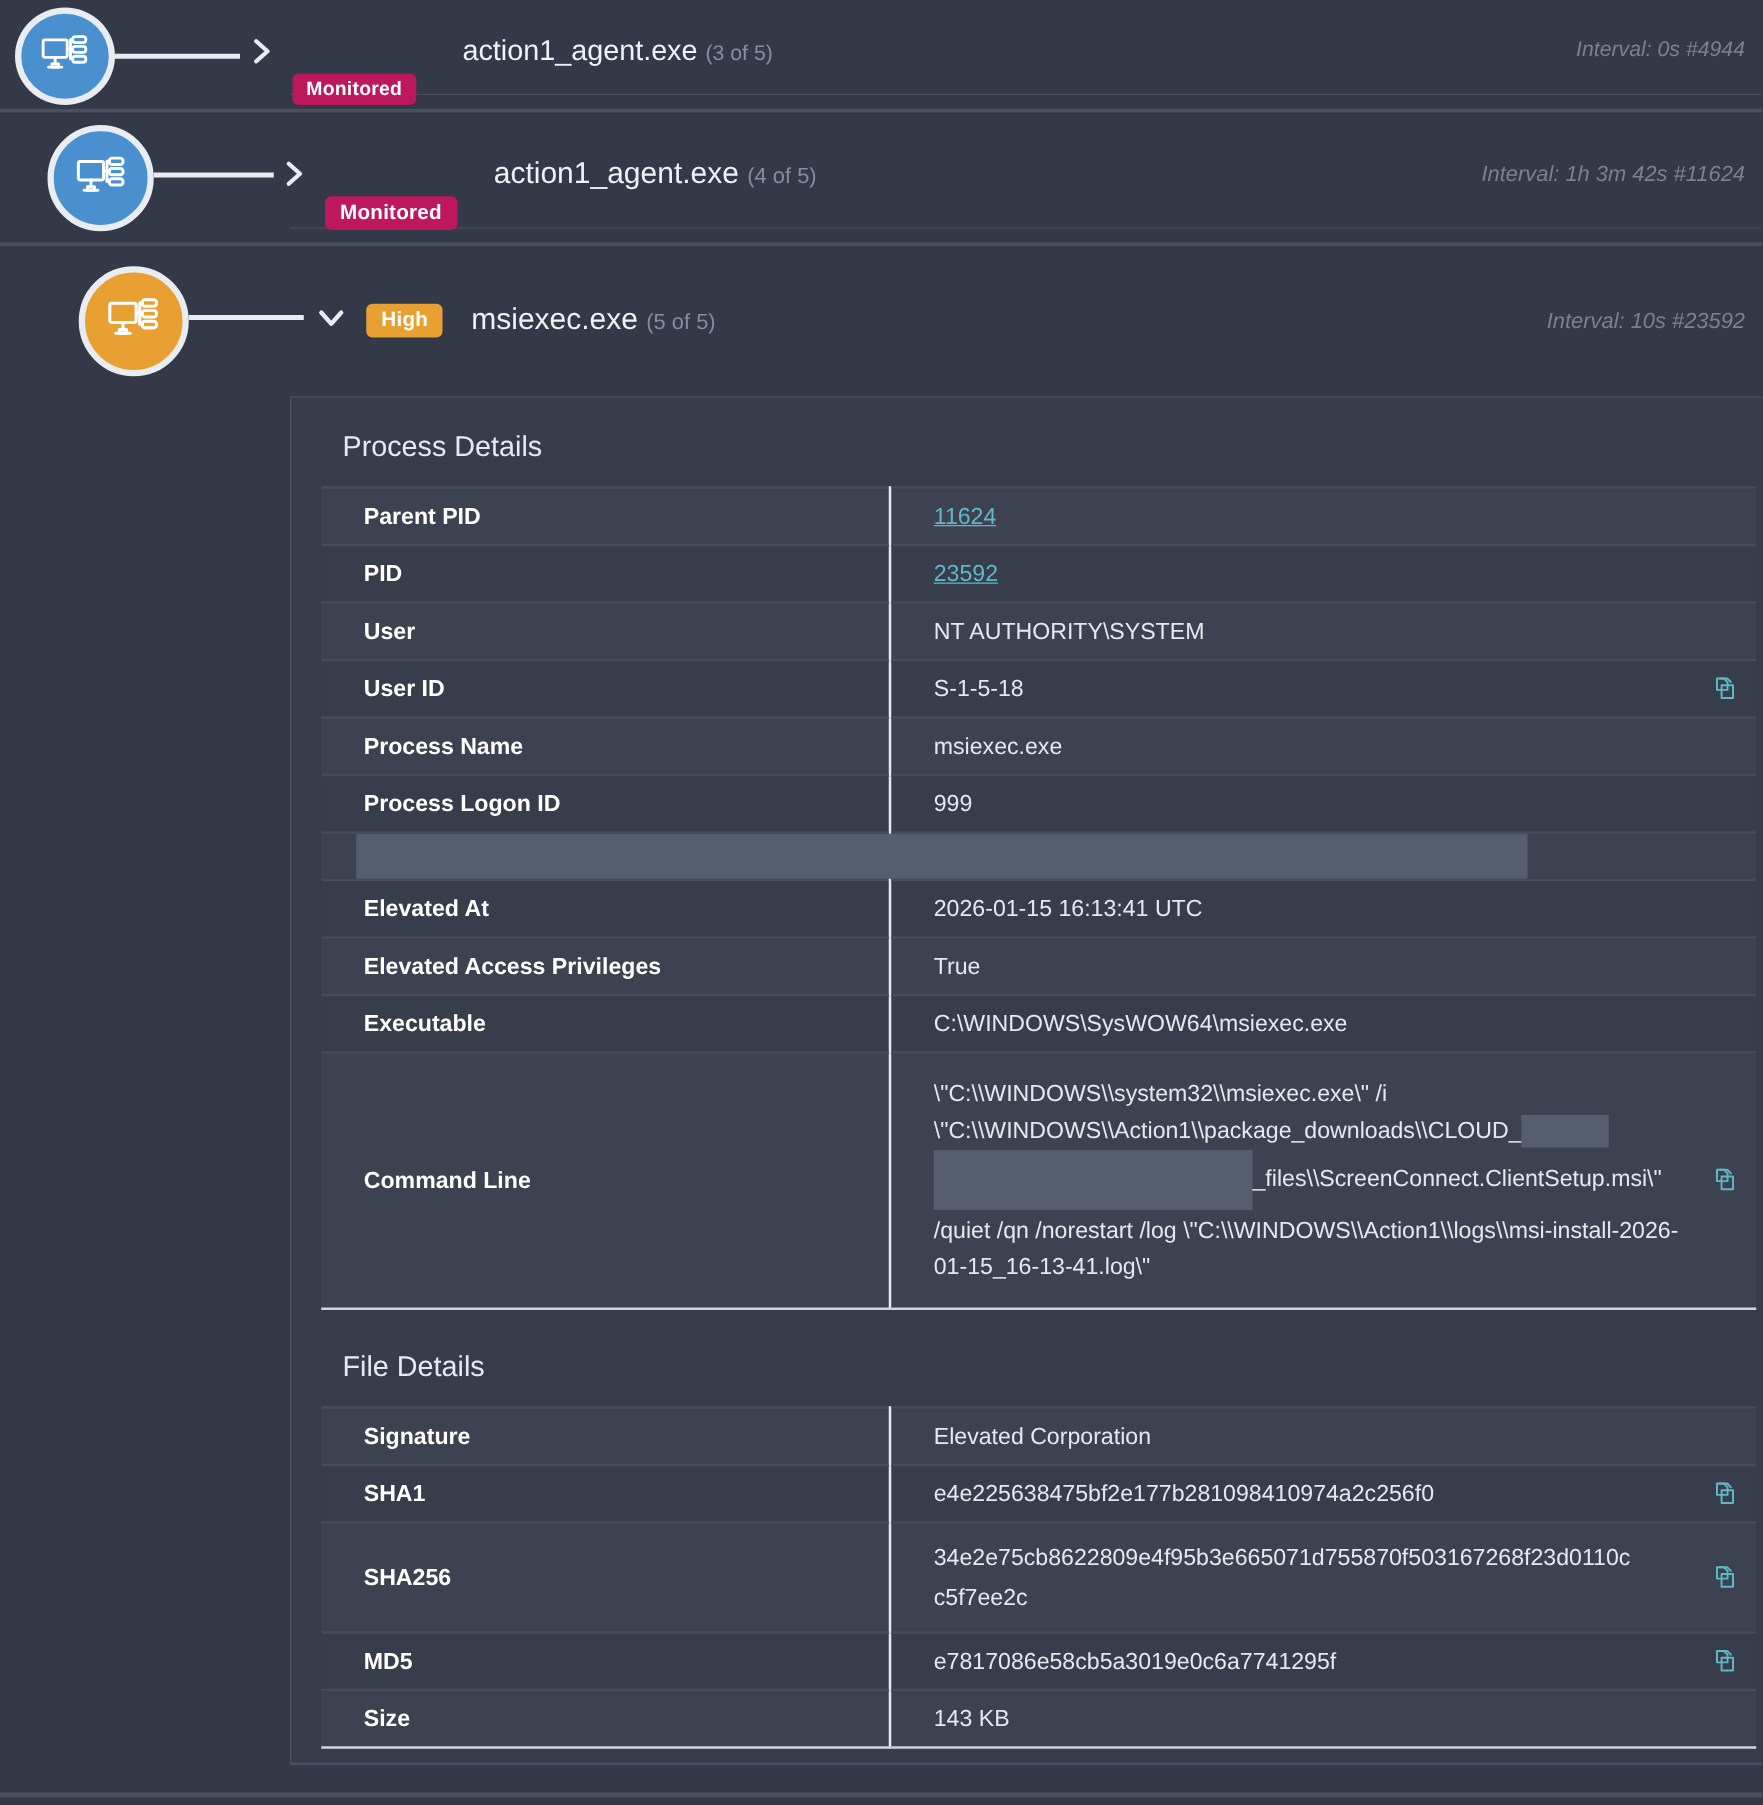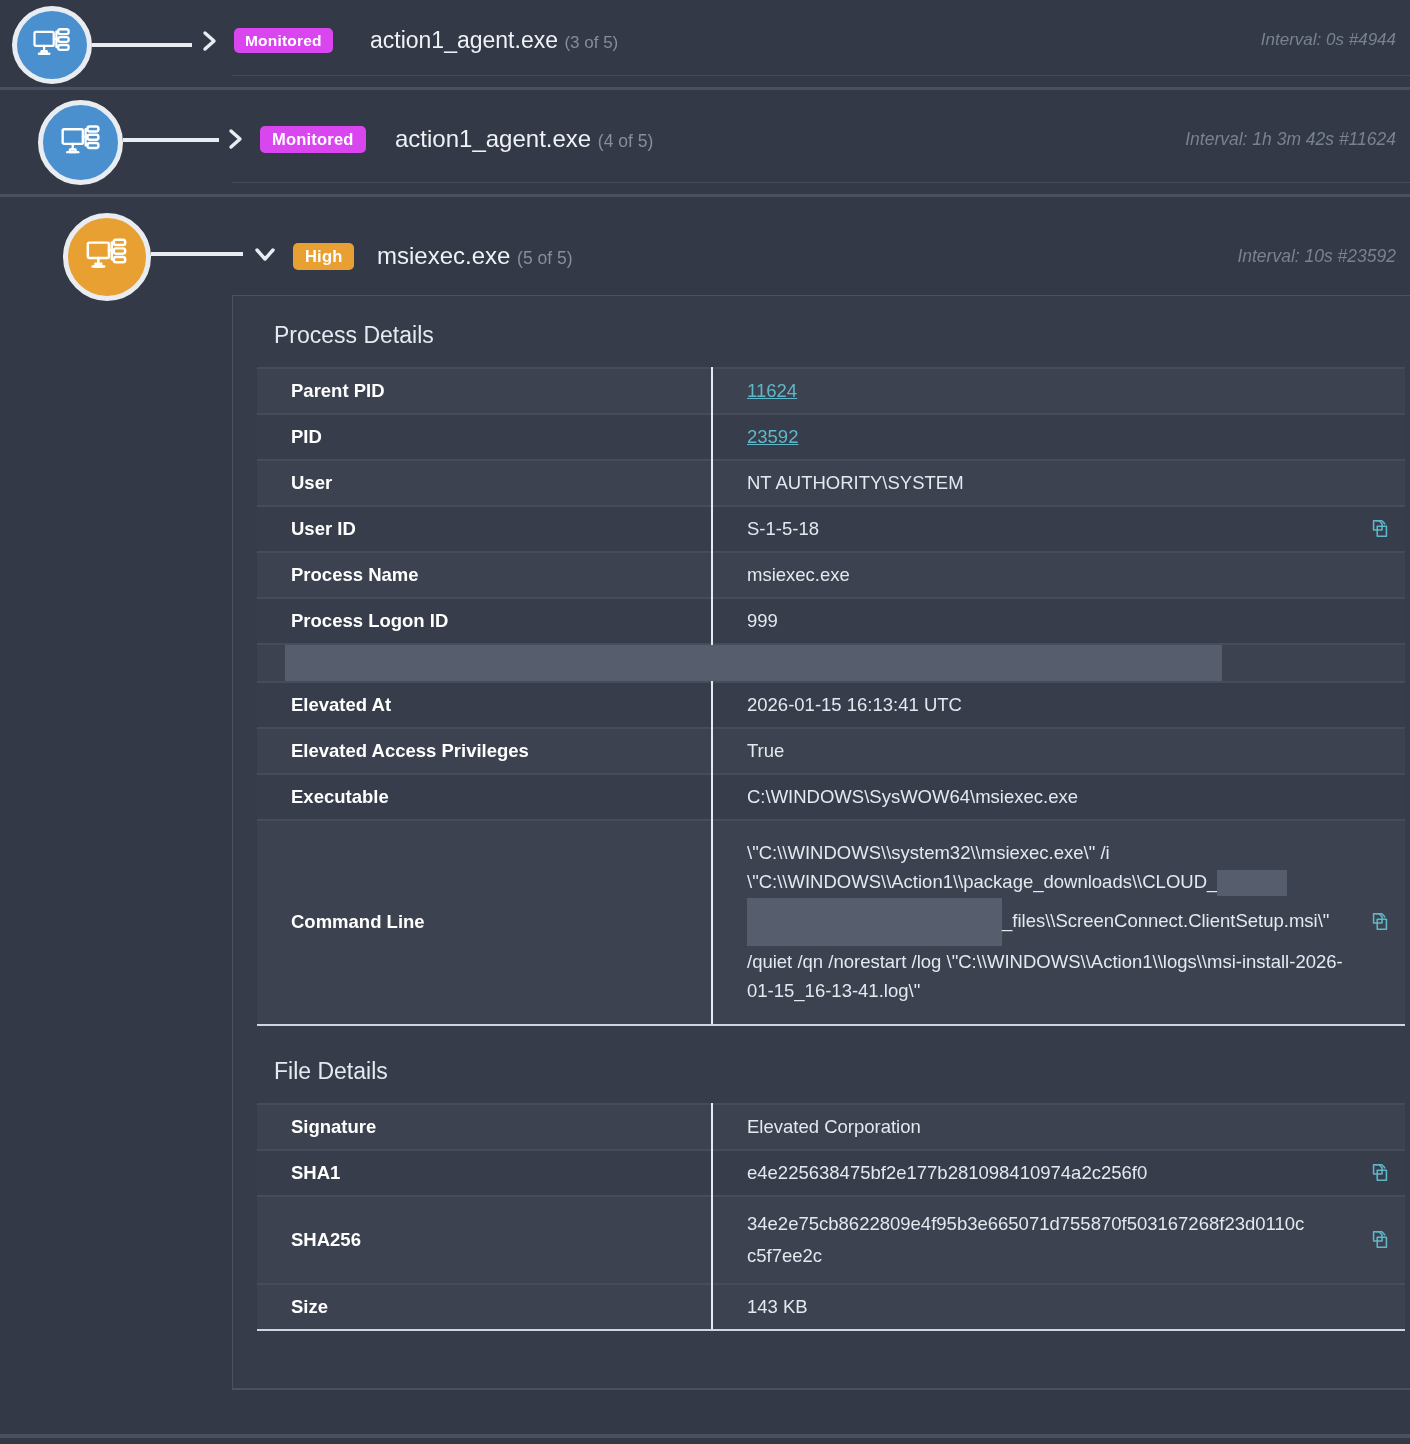--- a/index.html
+++ b/index.html
@@ -61,21 +61,21 @@
     display: inline-flex;
     align-items: center;
     justify-content: center;
     border-radius: 5px;
     color: #ffffff;
     font-weight: bold;
     letter-spacing: .2px;
     z-index: 5;
     white-space: nowrap;
   }
-  .badge.monitored { background: #d946ef; }
+  .badge.monitored { background: #be185d; margin-top: 31px; }
   .badge.high { background: #e8a033; }
 
   .proc-name {
     position: absolute;
     color: #eef1f5;
     white-space: nowrap;
     z-index: 5;
   }
   .proc-count { color: #858e9e; }
 
@@ -92,21 +92,21 @@
     position: absolute;
     height: 1px;
     background: #444b59;
     z-index: 1;
   }
 
   
   .detail-panel {
     position: absolute;
     left: 232px;
-    top: 295px;
+    top: 317px;
     width: 1178px;
     height: 1095px;
     background: #363c4a;
     border-left: 1px solid #4a5160;
     border-top: 1px solid #4a5160;
     border-bottom: 2px solid #4a5160;
   }
   .section-title {
     color: #e6eaf0;
     font-size: 23px;
@@ -383,20 +383,33 @@
             <span style="display:inline-block;max-width:560px;word-break:break-all;">34e2e75cb8622809e4f95b3e665071d755870f503167268f23d0110cc5f7ee2c</span>
             <span class="copy-btn">
               <svg width="22" height="22" viewBox="0 0 24 24" fill="none" stroke="#5fb8c9" stroke-width="1.7" stroke-linejoin="round">
                 <path d="M7 3h7l3 3v1"></path>
                 <path d="M5 3h6l3.2 3.2V13H5z"></path>
                 <rect x="9" y="9" width="10" height="11"></rect>
               </svg>
             </span>
           </td>
         </tr>
+        <tr style="background:#373d4b;">
+          <td class="k">MD5</td>
+          <td class="v">
+            <span>e7817086e58cb5a3019e0c6a7741295f</span>
+            <span class="copy-btn">
+              <svg width="22" height="22" viewBox="0 0 24 24" fill="none" stroke="#5fb8c9" stroke-width="1.7" stroke-linejoin="round">
+                <path d="M7 3h7l3 3v1"></path>
+                <path d="M5 3h6l3.2 3.2V13H5z"></path>
+                <rect x="9" y="9" width="10" height="11"></rect>
+              </svg>
+            </span>
+          </td>
+        </tr>
         <tr style="background:#3c424f;margin-top:40px;">
           <td class="k">Size</td>
           <td class="v">143 KB</td>
         </tr>
       </tbody>
     </table>
   </div>
 
   <div class="bottom-sep"></div>
 </div>

